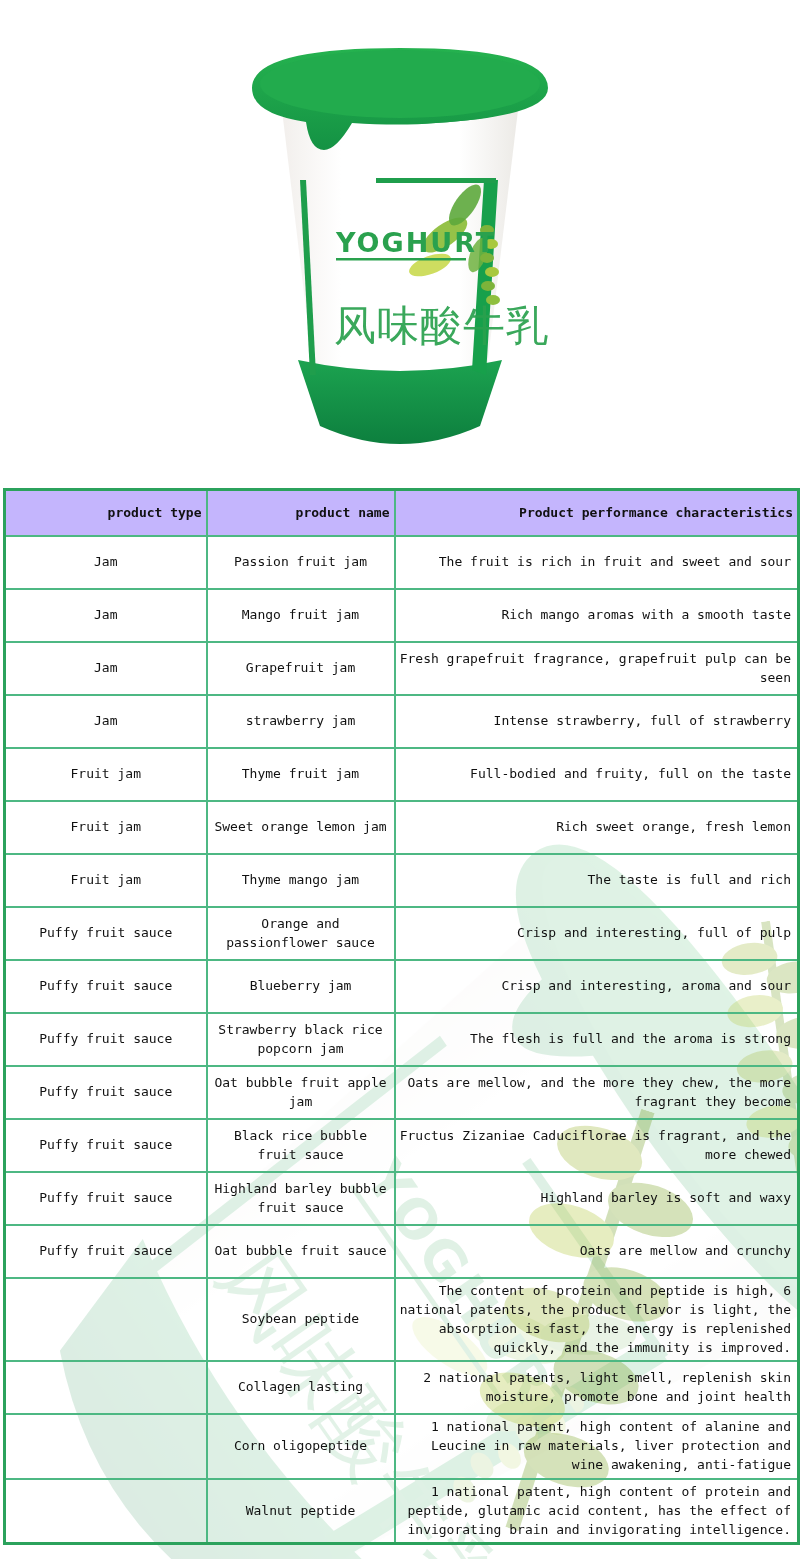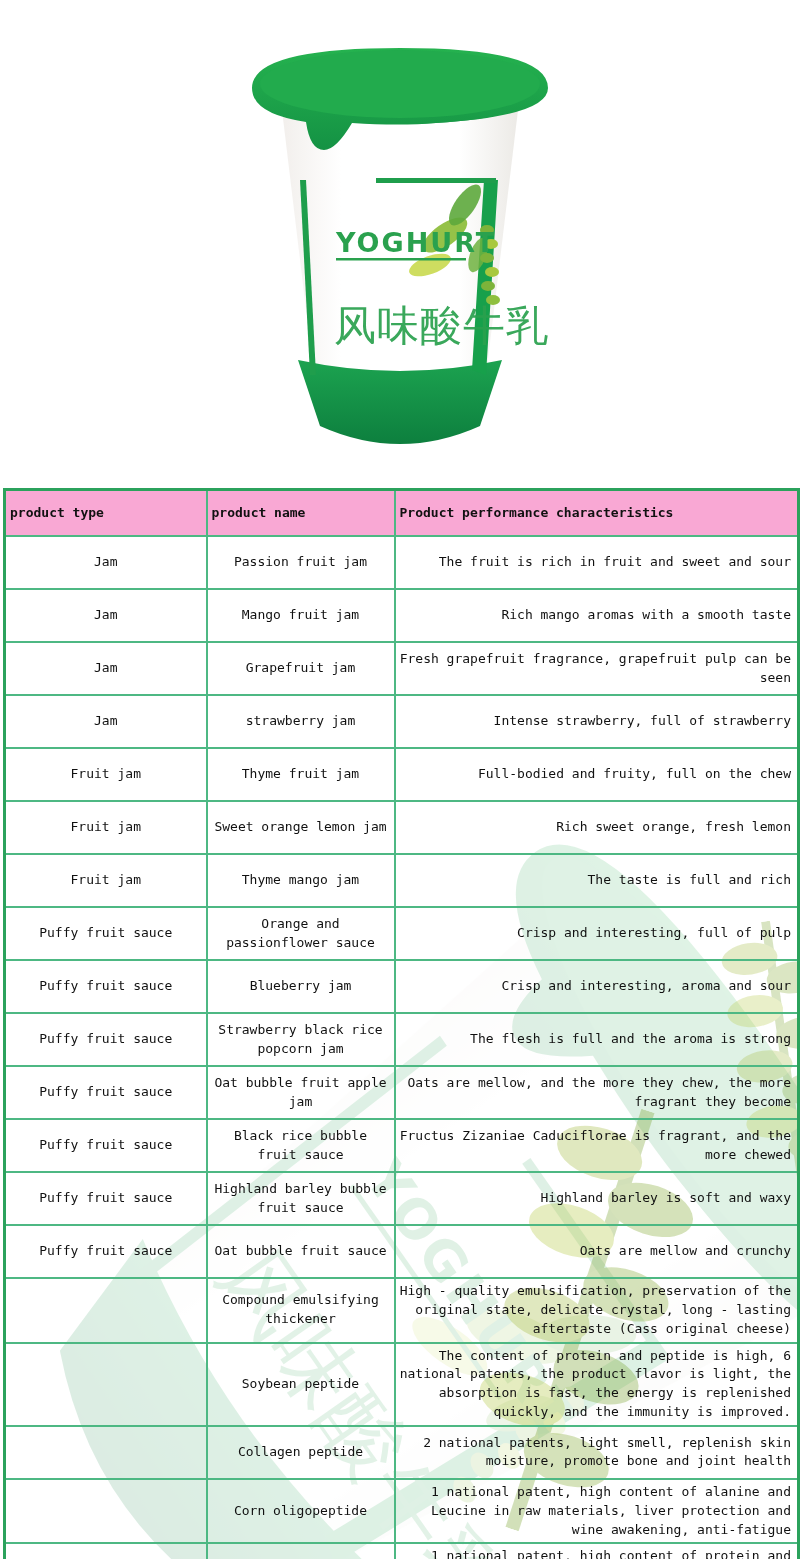--- a/index.html
+++ b/index.html
@@ -59,24 +59,24 @@
     border:3px solid #2ba25c;
     background:transparent;
   }
   table.products th, table.products td{
     border:2px solid #4db883;
     font-size:13px;
     line-height:1.45;
     word-wrap:break-word;
   }
   table.products th{
-    background:#f9a8d4;
+    background:#c4b5fd;
     height:40px;
     font-weight:bold;
-    text-align:left;
+    text-align:right;
     padding:2px 4px;
   }
   table.products td{
     height:45px;
     background:transparent;
     vertical-align:middle;
     text-align:center;
     padding:3px 4px;
   }
   table.products td.desc{
@@ -209,21 +209,21 @@
         <td class="desc">Fresh grapefruit fragrance, grapefruit pulp can be seen</td>
       </tr>
         <tr>
         <td>Jam</td>
         <td>strawberry jam</td>
         <td class="desc">Intense strawberry, full of strawberry</td>
       </tr>
         <tr>
         <td>Fruit jam</td>
         <td>Thyme fruit jam</td>
-        <td class="desc">Full-bodied and fruity, full on the chew</td>
+        <td class="desc">Full-bodied and fruity, full on the taste</td>
       </tr>
         <tr>
         <td>Fruit jam</td>
         <td>Sweet orange lemon jam</td>
         <td class="desc">Rich sweet orange, fresh lemon</td>
       </tr>
         <tr>
         <td>Fruit jam</td>
         <td>Thyme mango jam</td>
         <td class="desc">The taste is full and rich</td>
@@ -258,31 +258,26 @@
         <td>Highland barley bubble fruit sauce</td>
         <td class="desc">Highland barley is soft and waxy</td>
       </tr>
         <tr>
         <td>Puffy fruit sauce</td>
         <td>Oat bubble fruit sauce</td>
         <td class="desc">Oats are mellow and crunchy</td>
       </tr>
         <tr>
         <td></td>
-        <td>Compound emulsifying thickener</td>
-        <td class="desc">High - quality emulsification, preservation of the original state, delicate crystal, long - lasting aftertaste (Cass original cheese)</td>
-      </tr>
-        <tr>
-        <td></td>
         <td>Soybean peptide</td>
         <td class="desc">The content of protein and peptide is high, 6 national patents, the product flavor is light, the absorption is fast, the energy is replenished quickly, and the immunity is improved.</td>
       </tr>
         <tr>
         <td></td>
-        <td>Collagen peptide</td>
+        <td>Collagen lasting</td>
         <td class="desc">2 national patents, light smell, replenish skin moisture, promote bone and joint health</td>
       </tr>
         <tr>
         <td></td>
         <td>Corn oligopeptide</td>
         <td class="desc">1 national patent, high content of alanine and Leucine in raw materials, liver protection and wine awakening, anti-fatigue</td>
       </tr>
         <tr>
         <td></td>
         <td>Walnut peptide</td>

